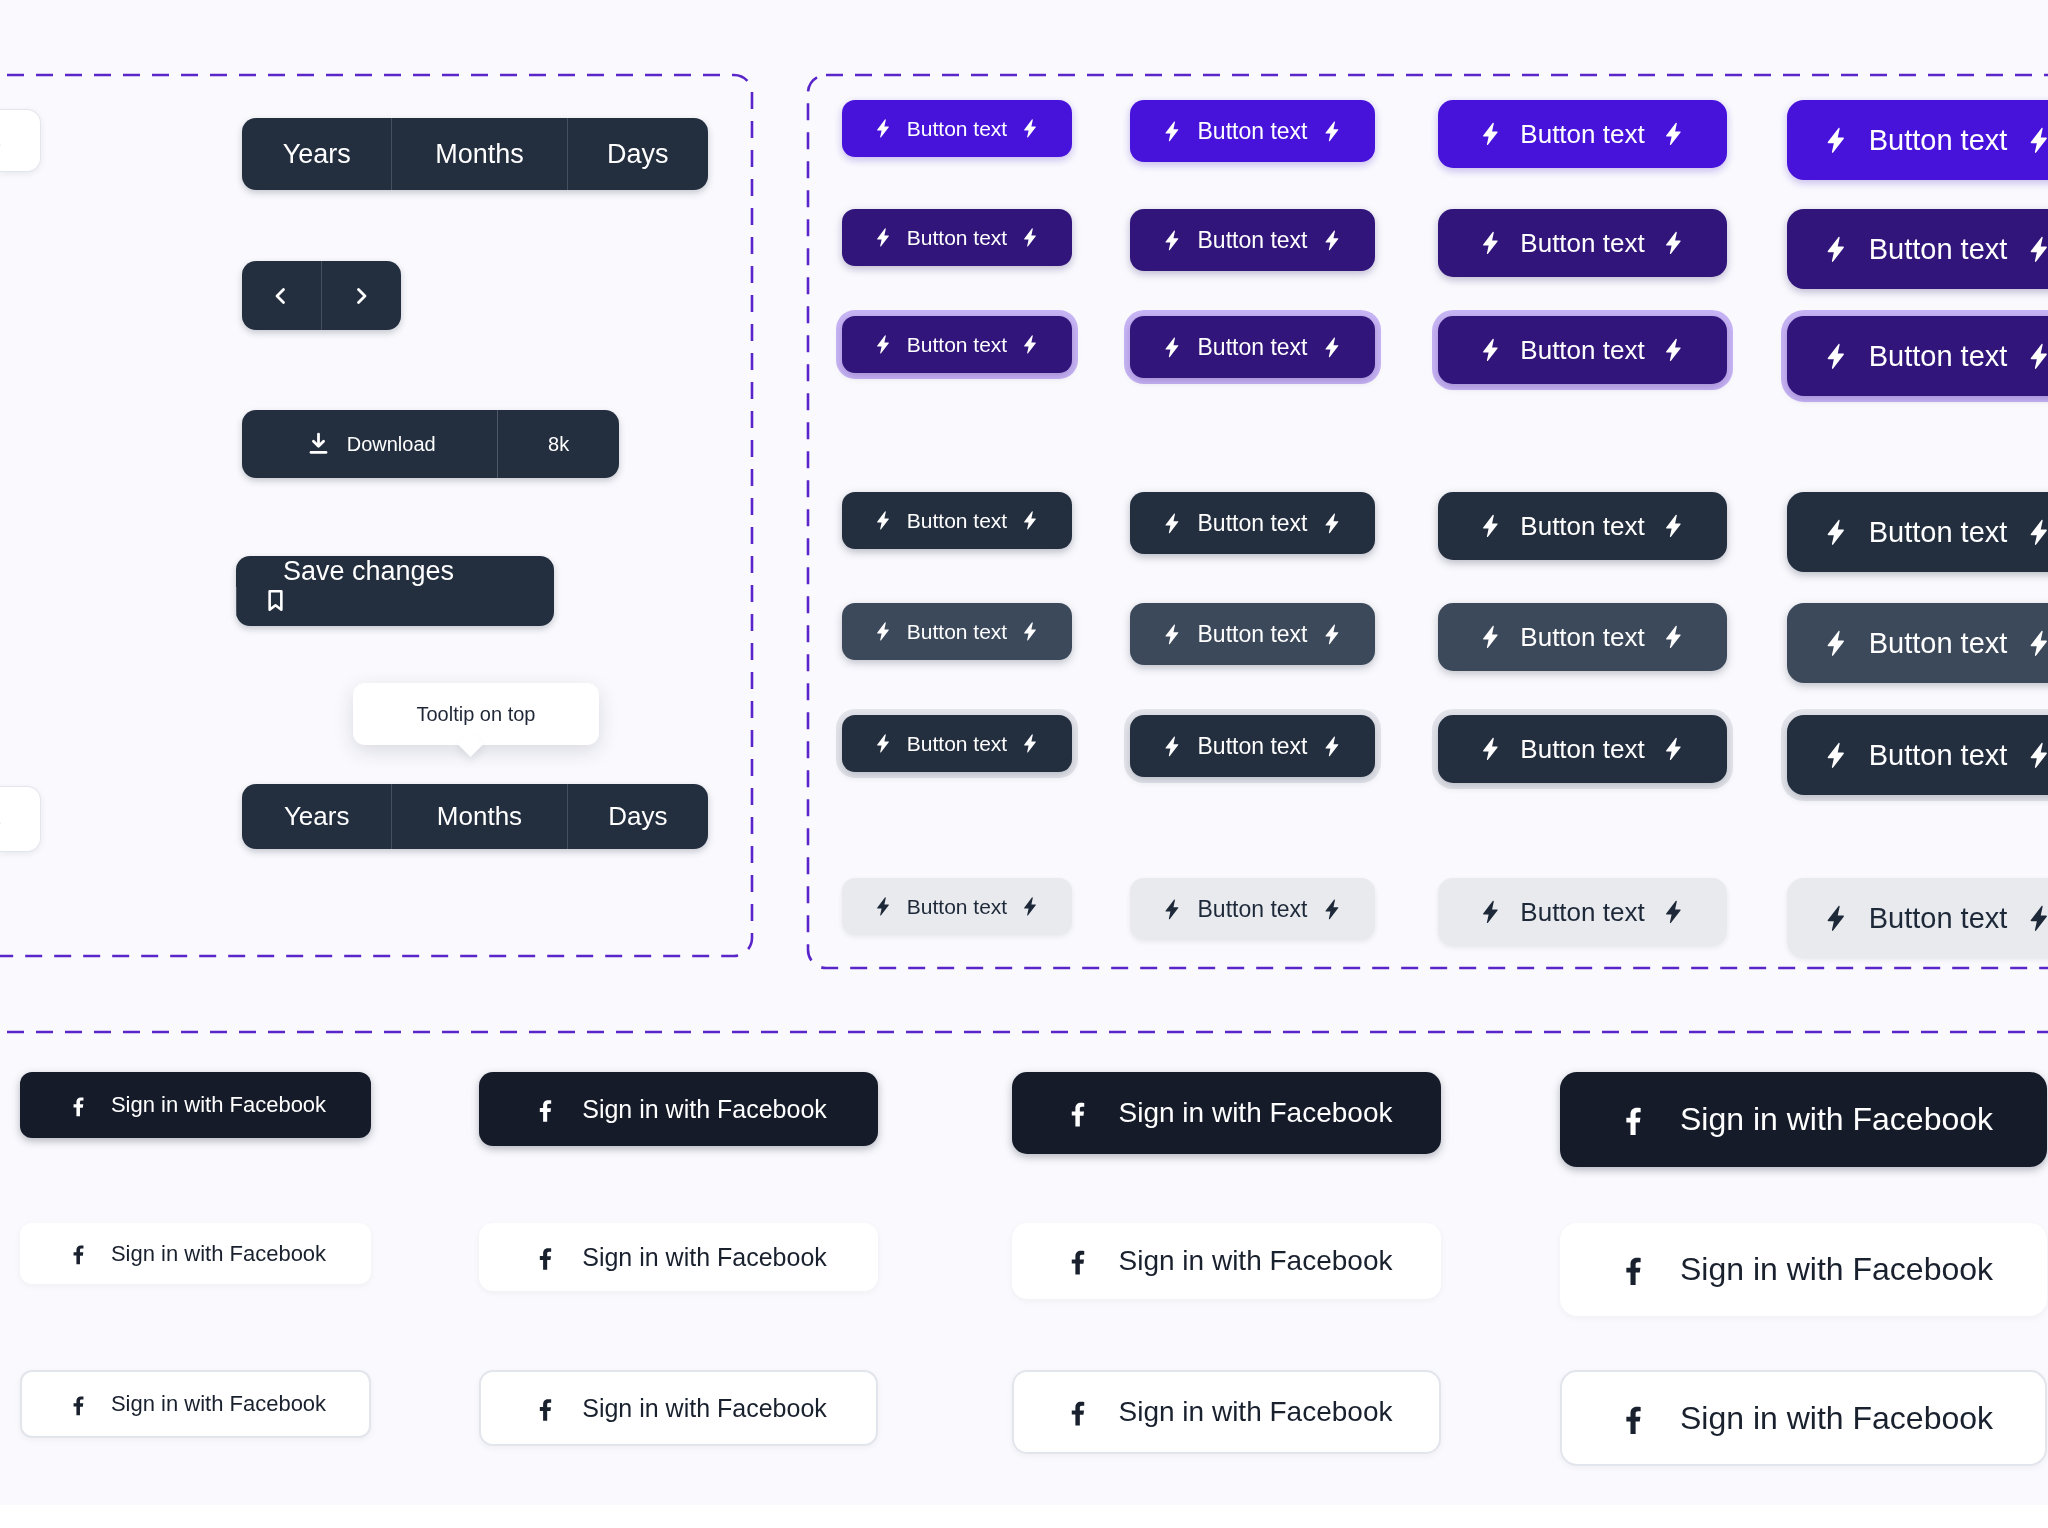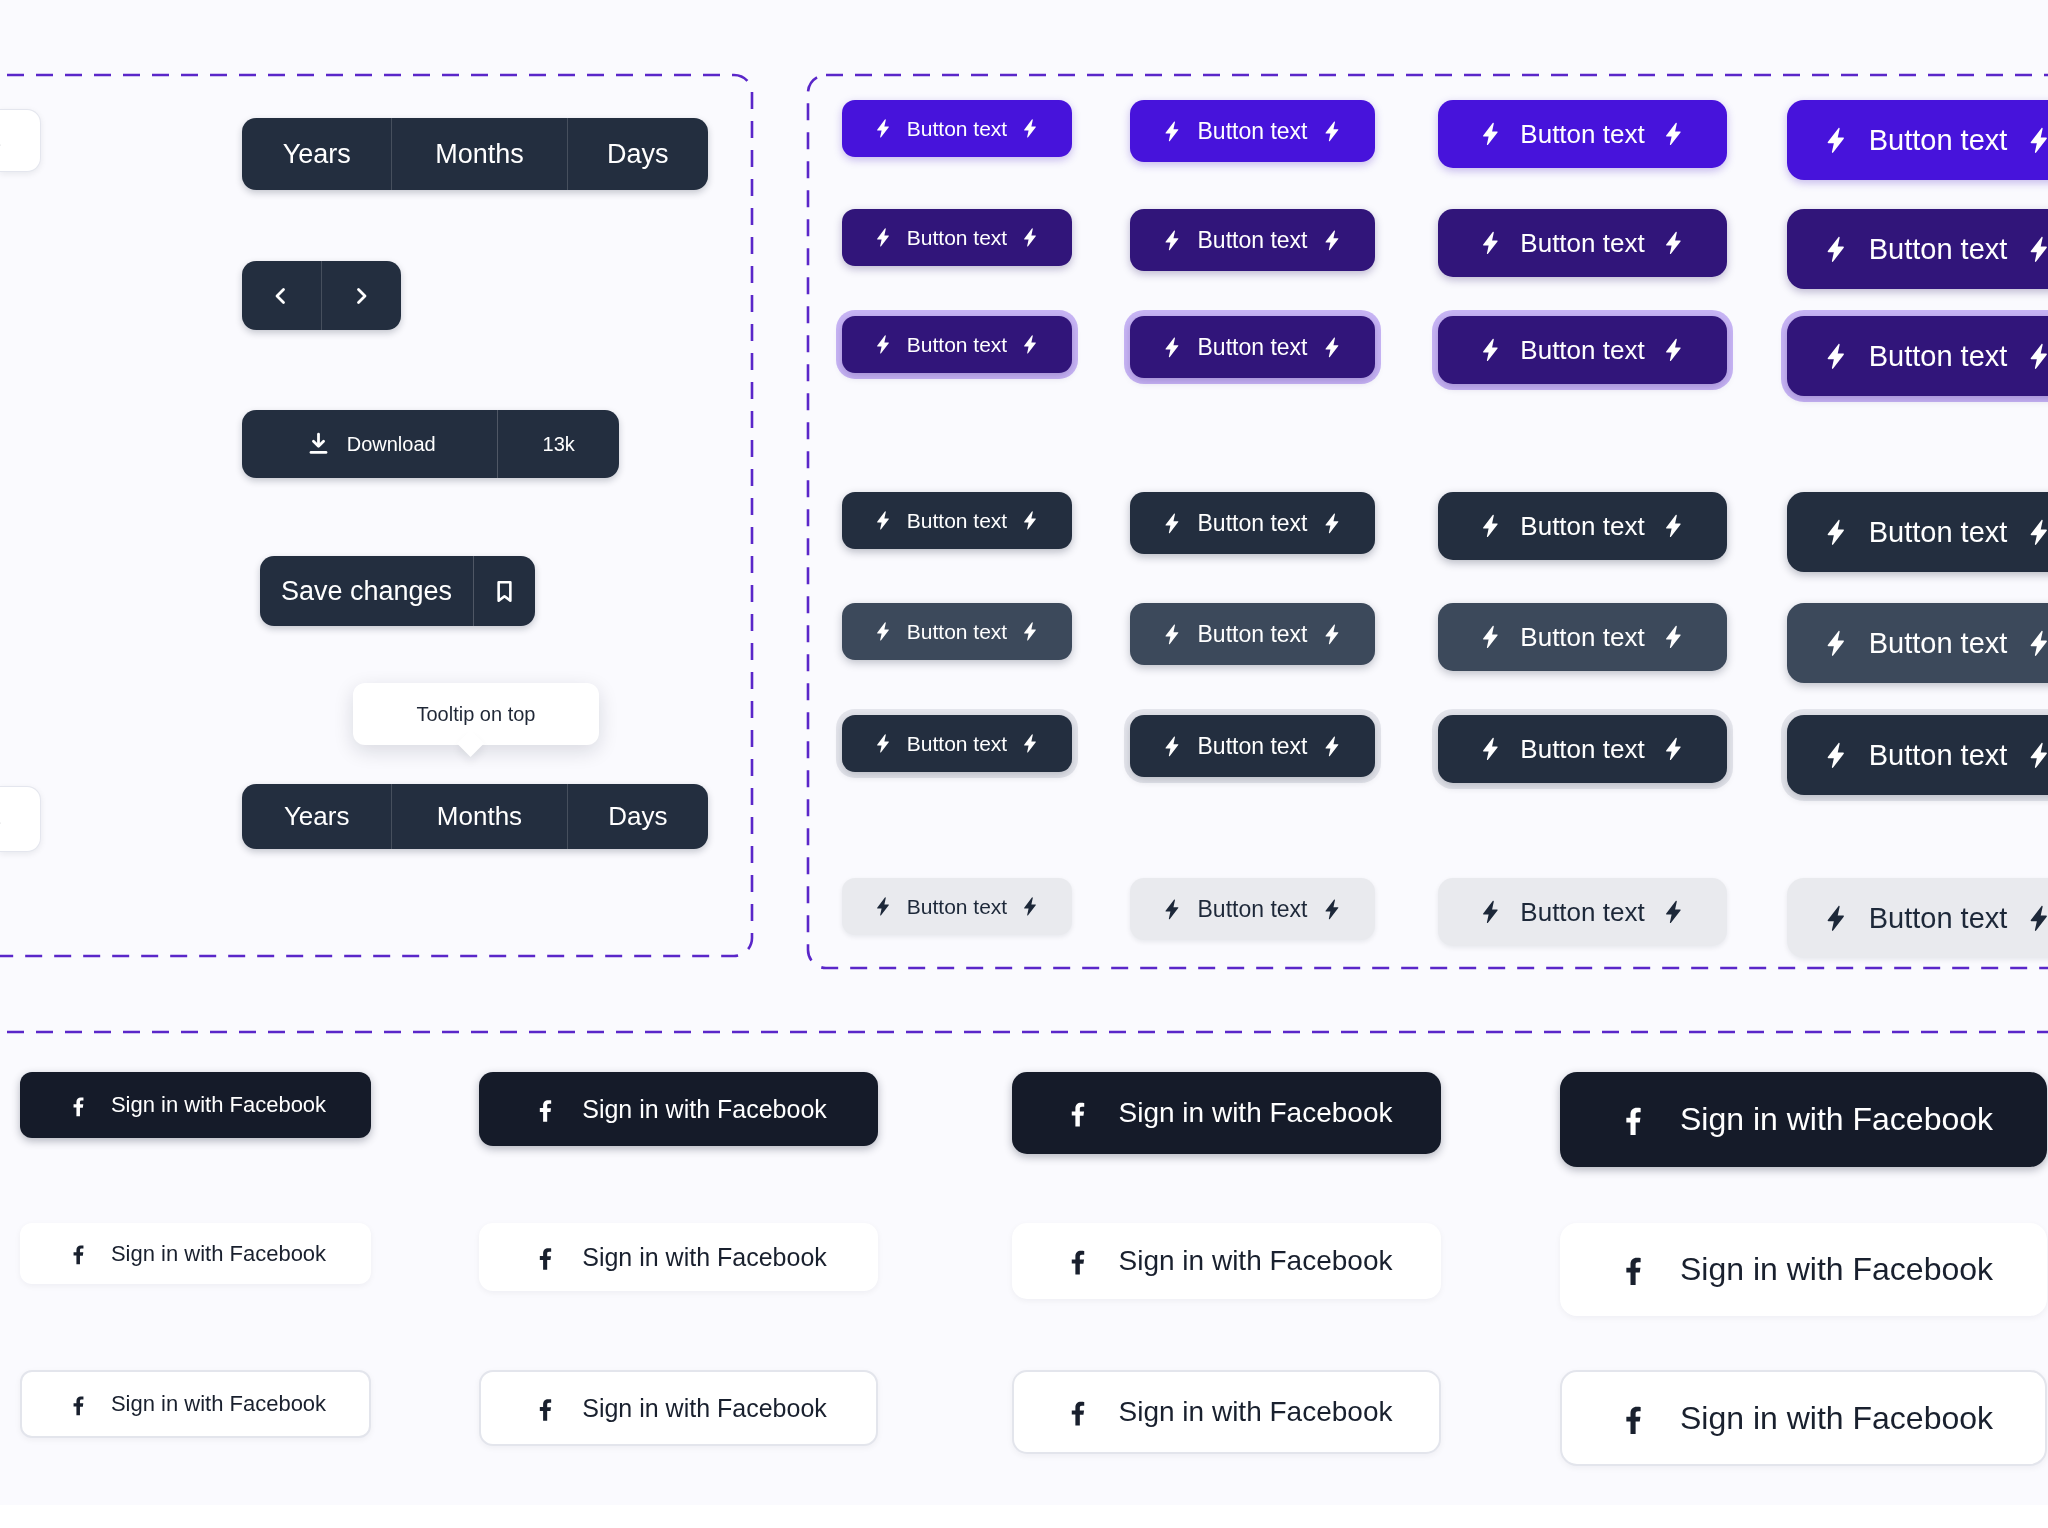--- a/index.html
+++ b/index.html
@@ -84,25 +84,25 @@
       <span class="icon">
         <svg width="29" height="29" viewBox="0 0 24 24" fill="none" stroke="#fff" stroke-width="2.3" stroke-linecap="round" stroke-linejoin="round">
           <path d="M12 3.5v9.5"></path>
             <path d="M7.8 9.3 12 13.5l4.2-4.2"></path>
             <path d="M5.8 18.6h12.4"></path>
         </svg>
       </span>
       <span>Download</span>
     </div>
     <div class="part" style="width:121px;">
-      <span>13k</span>
-    </div>
-  </div>
-
-  <div class="abs split" style="left:260px;top:556px;width:275px;height:70px;font-size:27px;">
+      <span>8k</span>
+    </div>
+  </div>
+
+  <div class="abs split" style="left:236px;top:556px;width:318px;height:70px;font-size:27px;flex-direction:column;">
     <div class="part" style="width:265px;">
       <span>Save changes</span>
     </div>
     <div class="part" style="width:76px;">
       <span class="icon">
         <svg width="27" height="27" viewBox="0 0 24 24" fill="none" stroke="#fff" stroke-width="2.3" stroke-linejoin="round">
           <path d="M6.8 3.8h10.4V20.2l-5.2-4-5.2 4z"></path>
         </svg>
       </span>
     </div>

